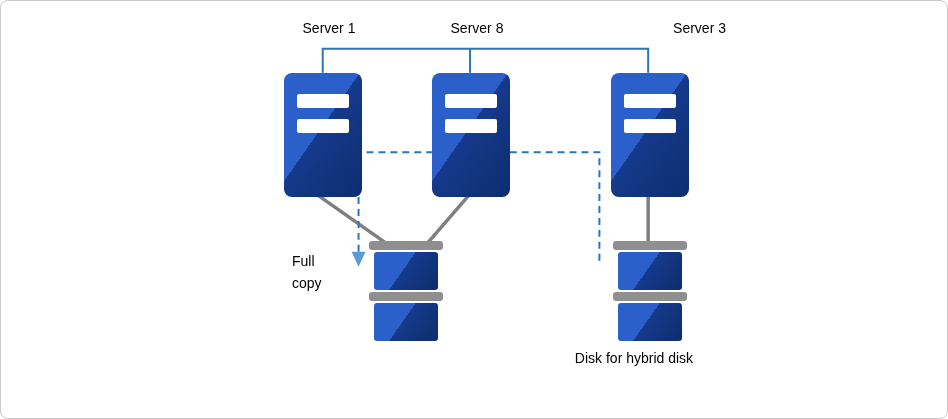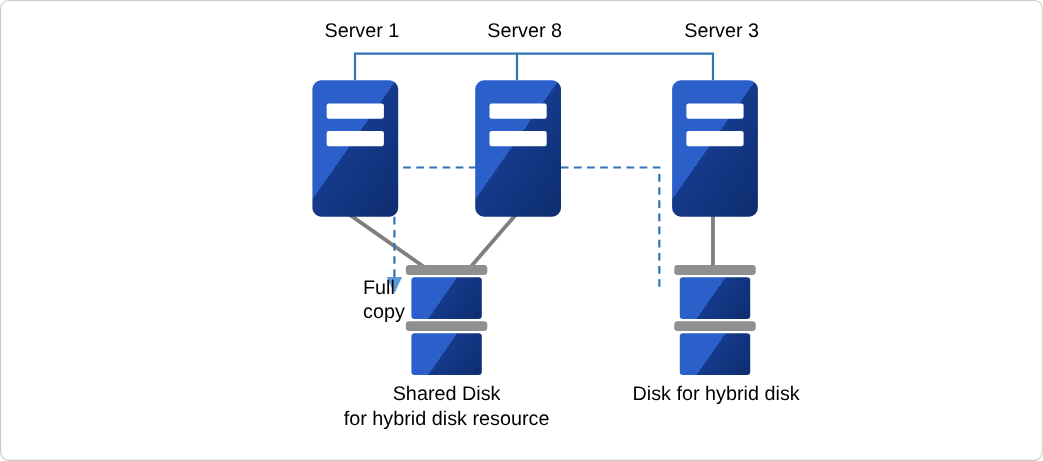--- a/index.html
+++ b/index.html
@@ -71,40 +71,39 @@
       var(--server-blue-light, #2b5fc9) 46%,
       var(--server-blue-dark, #163a8c) 46%,
       var(--server-blue-deep, #0d2d6e) 100%);
   }
   #shared-disk { left: 368px; }
   #hybrid-disk { left: 612px; }
 
   .label {
     position: absolute;
     color: var(--text, #000000);
-    font-size: 18px;
+    font-size: 14px;
     line-height: 22px;
     z-index: 3;
     white-space: nowrap;
   }
   .server-label { width: 140px; text-align: center; top: 16px; }
   #server-1-label { left: 258px; }
   #server-2-label { left: 406px; }
-  #server-3-label { left: 585px; }
+  #server-3-label { left: 585px; text-align: right; }
 
   .caption { width: 300px; text-align: center; top: 346px; }
   #shared-disk-caption { left: 255px; }
-  #hybrid-disk-caption { left: 500px; }
+  #hybrid-disk-caption { left: 483px; }
 
   .fullcopy {
     left: 291px;
     top: 249px;
     width: 50px;
     white-space: normal;
-    margin-left: 38px;
   }
 </style>
 </head>
 <body>
 
 <div class="canvas">
 
   <svg class="wires" viewBox="0 0 948 419" aria-hidden="true">
 
     <polyline class="wire-blue" points="322,72 322,48 649,48 649,72"></polyline>
@@ -143,22 +142,18 @@
   </div>
   <div class="disk" id="hybrid-disk">
     <div class="cap"></div>
     <div class="platter"></div>
     <div class="band"></div>
     <div class="platter"></div>
   </div>
 
   <div class="label fullcopy">Full copy</div>
 
-  <div class="label caption" id="shared-disk-caption">
-    <div>Shared Disk</div>
-    <div>for hybrid disk resource</div>
-  </div>
 
   <div class="label caption" id="hybrid-disk-caption">
     <div>Disk for hybrid disk</div>
   </div>
 
 </div>
 
 </body></html>

